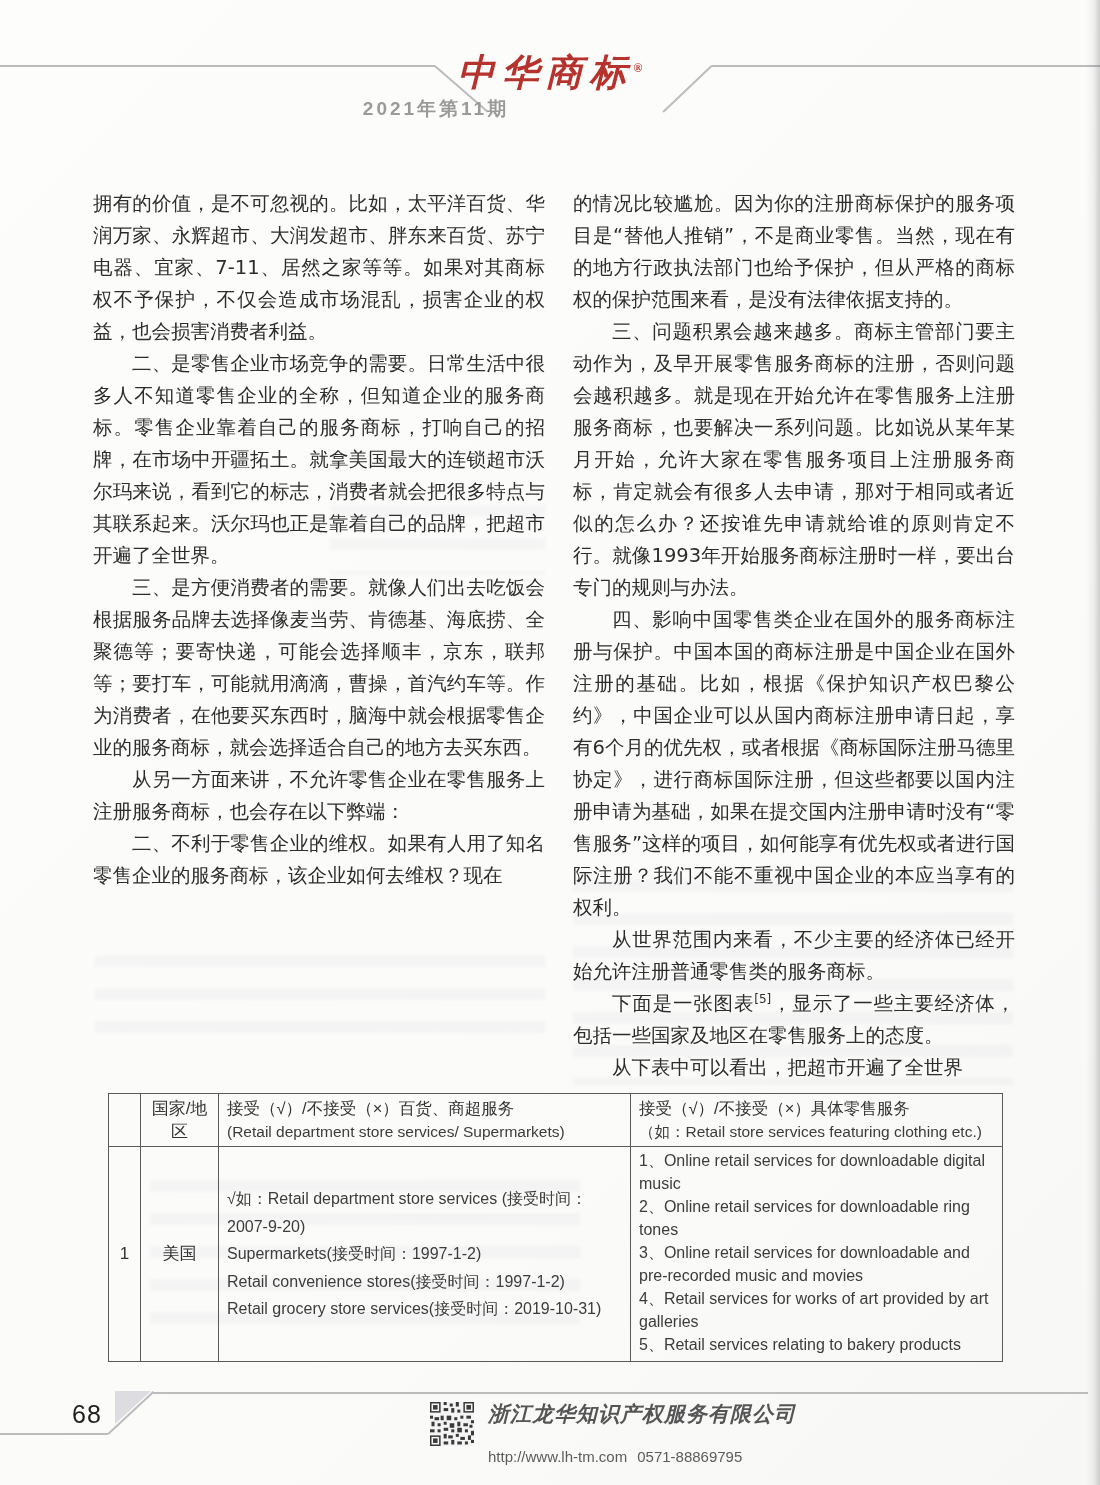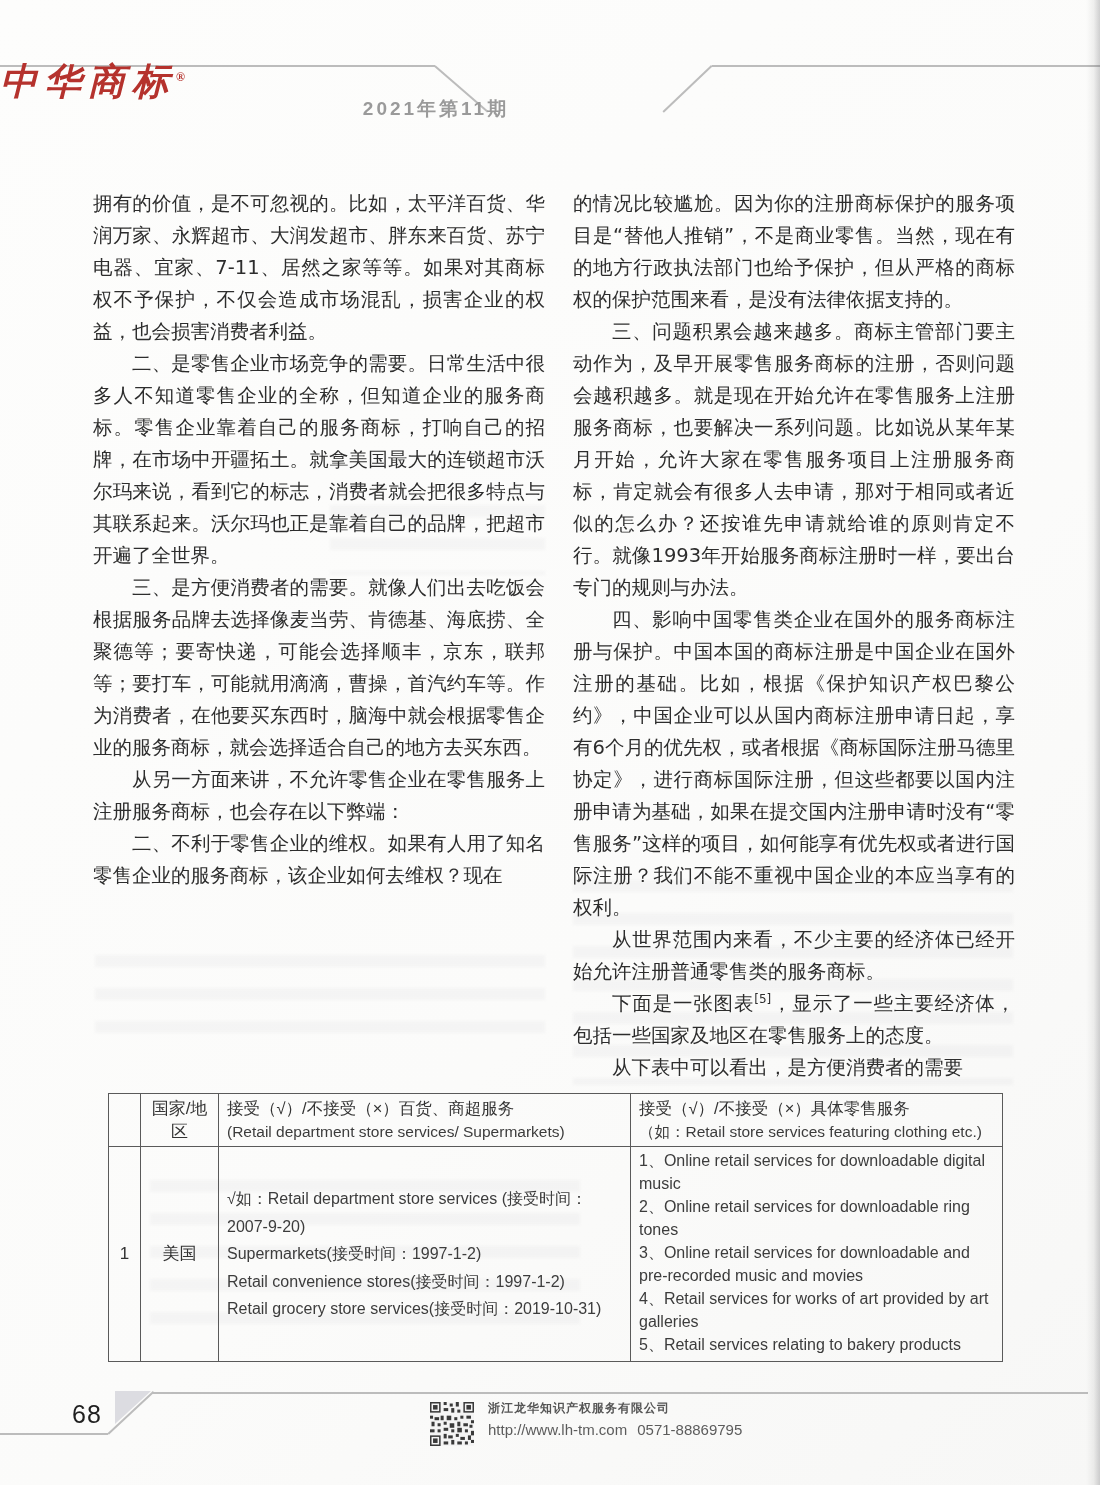--- a/index.html
+++ b/index.html
@@ -3,22 +3,22 @@
 <meta charset="utf-8">
 <style>
   html,body{margin:0;padding:0;}
   body{width:1100px;height:1485px;background:#ffffff;font-family:"Liberation Sans",sans-serif;}
   .page{position:relative;width:1100px;height:1485px;background:linear-gradient(135deg,#fdfdfc 0%,#fbfbfa 60%,#f7f7f6 100%);overflow:hidden;}
   .page-edge{position:absolute;top:0;right:0;width:14px;height:100%;background:linear-gradient(to right,rgba(0,0,0,0) 0%,rgba(0,0,0,0.05) 55%,rgba(90,90,95,0.28) 100%);}
 
   
   .hairline{position:absolute;height:1.5px;background:#bcbcbc;}
   .diag{position:absolute;height:1.5px;background:#bcbcbc;transform-origin:left center;}
-  .logo{position:absolute;left:0;top:48px;width:1100px;color:#b5322d;
-        font-family:"Liberation Serif",serif;font-weight:700;font-style:italic;font-size:37px;letter-spacing:7px;margin-top:9px;}
+  .logo{position:absolute;left:0;top:48px;width:1100px;text-align:center;color:#b5322d;
+        font-family:"Liberation Serif",serif;font-weight:700;font-style:italic;font-size:37px;letter-spacing:7px;}
   .logo sup{font-size:12px;font-style:normal;letter-spacing:0;vertical-align:super;}
   .issue{position:absolute;left:0;top:96px;width:872px;text-align:center;color:#9a9a9a;
          font-weight:600;font-size:19px;letter-spacing:3px;}
 
   
   .col{position:absolute;top:188px;font-size:19.5px;line-height:32px;color:#2d2d2d;text-align:justify;
        font-family:"DejaVu Sans","Liberation Sans",sans-serif;}
   .col-left{left:93px;width:452px;}
   .col-right{left:573px;width:442px;}
   .col p{margin:0;text-indent:2em;}
@@ -36,22 +36,22 @@
   td.c-dept .tline{margin:0;}
   td.c-spec{font-size:16px;line-height:22.5px;color:#3c3c3c;vertical-align:top;padding-top:8px;}
   td.c-spec .tline{margin:0 0 1px 0;}
 
   
   .page-num{position:absolute;left:72px;top:1400px;font-size:25px;color:#1f1f1f;letter-spacing:1px;}
   .slash-tri{position:absolute;left:115px;top:1391px;width:36px;height:33px;background:#dcdce1;
              clip-path:polygon(0 0,100% 0,0 100%);}
   .qr{position:absolute;left:430px;top:1402px;width:44px;height:44px;}
   .company{position:absolute;left:488px;top:1400px;color:#4c4c4c;}
-  .company .name{font-size:12px;font-weight:600;letter-spacing:1px;color:#555;}
-  .company .contact{margin-top:4px;font-size:15px;color:#5c5c5c;}
+  .company .name{font-size:21px;font-weight:600;letter-spacing:1px;color:#555;font-style:italic;}
+  .company .contact{margin-top:20px;font-size:15px;color:#5c5c5c;}
   .company .contact span{margin-right:10px;}
 
   
   .bleed{position:absolute;filter:blur(1.5px);opacity:.55;
          background:repeating-linear-gradient(to bottom,rgba(125,125,140,0.10) 0 12px,rgba(0,0,0,0) 12px 33px);}
 </style>
 </head>
 <body>
 
 <div class="page">
@@ -76,21 +76,21 @@
     <p>从另一方面来讲，不允许零售企业在零售服务上注册服务商标，也会存在以下弊端：</p>
     <p>二、不利于零售企业的维权。如果有人用了知名零售企业的服务商标，该企业如何去维权？现在</p>
   </div>
 
   <div class="col col-right">
     <p class="noindent">的情况比较尴尬。因为你的注册商标保护的服务项目是“替他人推销”，不是商业零售。当然，现在有的地方行政执法部门也给予保护，但从严格的商标权的保护范围来看，是没有法律依据支持的。</p>
     <p>三、问题积累会越来越多。商标主管部门要主动作为，及早开展零售服务商标的注册，否则问题会越积越多。就是现在开始允许在零售服务上注册服务商标，也要解决一系列问题。比如说从某年某月开始，允许大家在零售服务项目上注册服务商标，肯定就会有很多人去申请，那对于相同或者近似的怎么办？还按谁先申请就给谁的原则肯定不行。就像1993年开始服务商标注册时一样，要出台专门的规则与办法。</p>
     <p>四、影响中国零售类企业在国外的服务商标注册与保护。中国本国的商标注册是中国企业在国外注册的基础。比如，根据《保护知识产权巴黎公约》，中国企业可以从国内商标注册申请日起，享有6个月的优先权，或者根据《商标国际注册马德里协定》，进行商标国际注册，但这些都要以国内注册申请为基础，如果在提交国内注册申请时没有“零售服务”这样的项目，如何能享有优先权或者进行国际注册？我们不能不重视中国企业的本应当享有的权利。</p>
     <p>从世界范围内来看，不少主要的经济体已经开始允许注册普通零售类的服务商标。</p>
     <p><span>下面是一张图表</span><sup>[5]</sup><span>，显示了一些主要经济体，包括一些国家及地区在零售服务上的态度。</span></p>
-    <p>从下表中可以看出，是方便消费者的需要</p>
+    <p>从下表中可以看出，把超市开遍了全世界</p>
   </div>
 
   <table class="att">
     <colgroup>
       <col style="width:32px">
         <col style="width:78px">
         <col style="width:412px">
         <col style="width:372px">
     </colgroup>
     <tbody>

